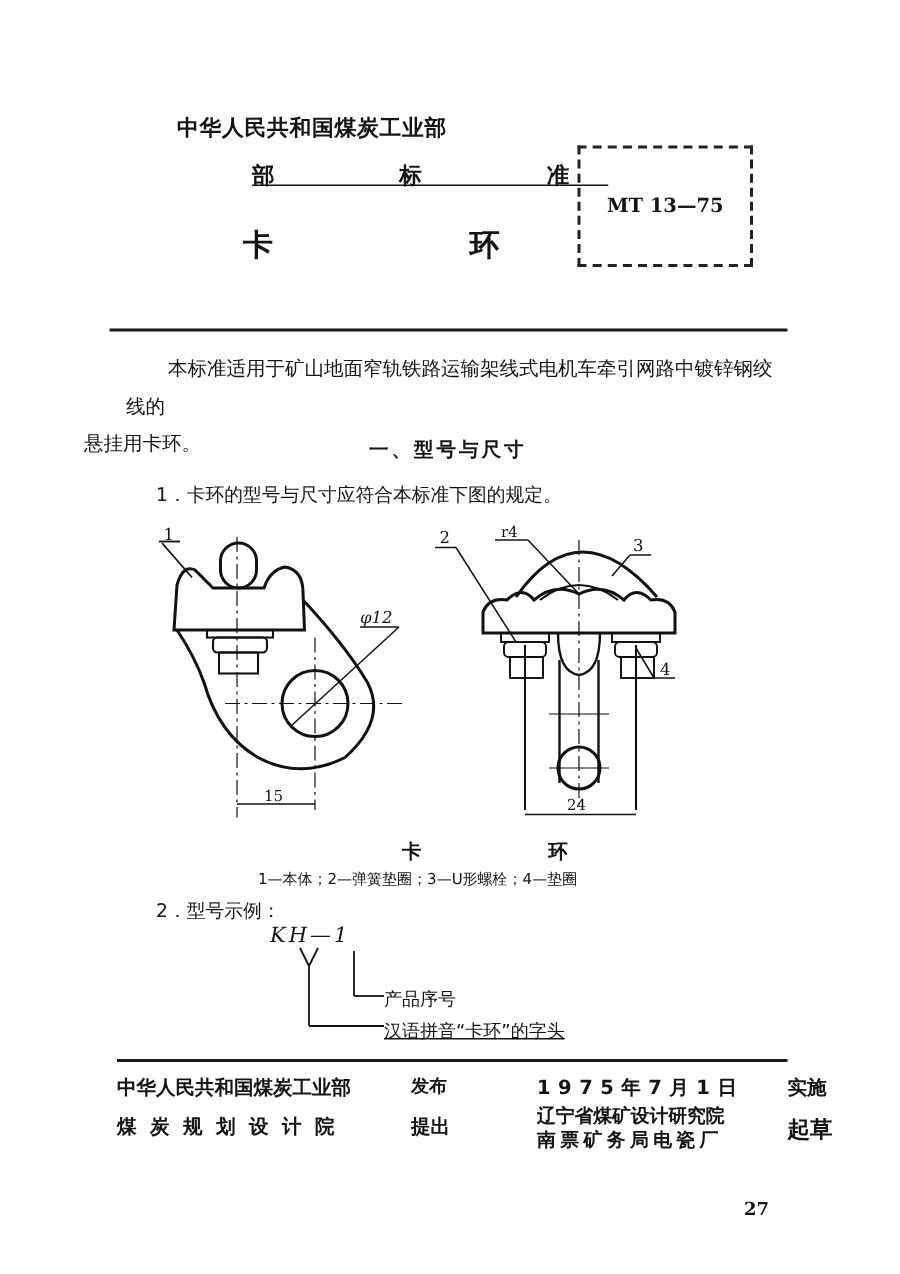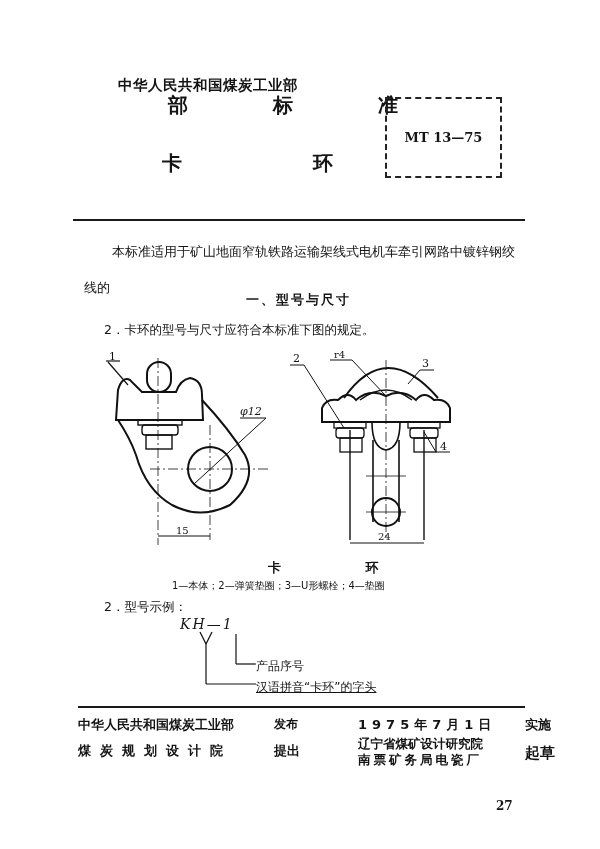--- a/index.html
+++ b/index.html
@@ -3,29 +3,29 @@
 <meta charset="utf-8">
 <style>
   html, body { margin: 0; padding: 0; }
   body {
     width: 600px; height: 849px; background: #ffffff; position: relative; overflow: hidden;
     font-family: "DejaVu Sans", sans-serif; color: #141414;
   }
   .abs { position: absolute; white-space: nowrap; }
   .b { font-weight: bold; }
   .ministry { left: 118px; top: 76px; font-size: 14.5px; letter-spacing: 0.5px; }
-  .std { left: 168px; top: 92px; font-size: 20px; word-spacing: 26px; letter-spacing: 26px; }
+  .std { left: 168px; top: 108px; font-size: 15px; word-spacing: 26px; letter-spacing: 26px; text-decoration: underline; }
   .title { left: 162px; top: 150px; font-size: 20px; letter-spacing: 62px; }
   .codebox {
     left: 385px; top: 97px; width: 113px; height: 77px; border: 2px dashed #222;
     display: flex; align-items: center; justify-content: center;
   }
   .code { font-family: "DejaVu Serif", serif; font-weight: bold; font-size: 13px; }
   .rule { position: absolute; height: 2px; background: #1a1a1a; }
-  .para { left: 84px; top: 234px; font-size: 13px; line-height: 36px; white-space: normal; width: 440px; text-indent: 28px; }
+  .para { left: 84px; top: 234px; font-size: 13px; line-height: 25px; white-space: normal; width: 440px; text-indent: 28px; }
   .section { left: 246px; top: 291px; font-size: 13px; letter-spacing: 2px; }
   .item1 { left: 104px; top: 322px; font-size: 12.5px; }
   .caption { left: 268px; top: 559px; font-size: 13px; letter-spacing: 40px; }
   .legend { left: 172px; top: 579px; font-size: 10px; }
   .item2 { left: 104px; top: 599px; font-size: 12.5px; }
   .model { left: 180px; top: 616px; font-family: "DejaVu Serif", serif; font-size: 14px; letter-spacing: 2px; font-style: italic; }
   .ann1 { left: 256px; top: 658px; font-size: 12px; }
   .ann2 { left: 256px; top: 679px; font-size: 12px; text-decoration: underline; }
   .f-left1 { left: 78px; top: 716px; font-size: 13px; }
   .f-left1b { left: 274px; top: 716px; font-size: 12px; }
@@ -46,23 +46,24 @@
 <div class="abs std b">部 标 准</div>
 <div class="abs title b">卡 环</div>
 <div class="abs codebox">
   <span class="code">MT 13—75</span>
 </div>
 
 <div class="rule" style="left:73px; top:219px; width:452px;"></div>
 
 <div class="abs para">
   <div>本标准适用于矿山地面窄轨铁路运输架线式电机车牵引网路中镀锌钢绞线的</div>
+  <div style="text-indent:-28px; margin-left:0;">悬挂用卡环。</div>
 </div>
 <div class="abs section b">一、型号与尺寸</div>
-<div class="abs item1">2．卡环的型号与尺寸应符合本标准下图的规定。</div>
+<div class="abs item1">1．卡环的型号与尺寸应符合本标准下图的规定。</div>
 
 <svg class="abs" style="left:90px; top:340px;" width="400" height="210" viewBox="0 0 400 210">
   <g fill="none" stroke="#111" stroke-width="2">
 
     <line x1="16" y1="21" x2="30" y2="21" stroke-width="1.2"></line>
     <line x1="18" y1="22" x2="38" y2="45" stroke-width="1.2"></line>
 
     <rect x="57" y="22" width="24" height="30" rx="12" ry="12"></rect>
 
     <path d="M26 80 L28 50 Q32 36 40 40 Q48 48 52 52 L86 52 Q90 40 100 38 Q112 40 112 55 L113 80 Z"></path>

